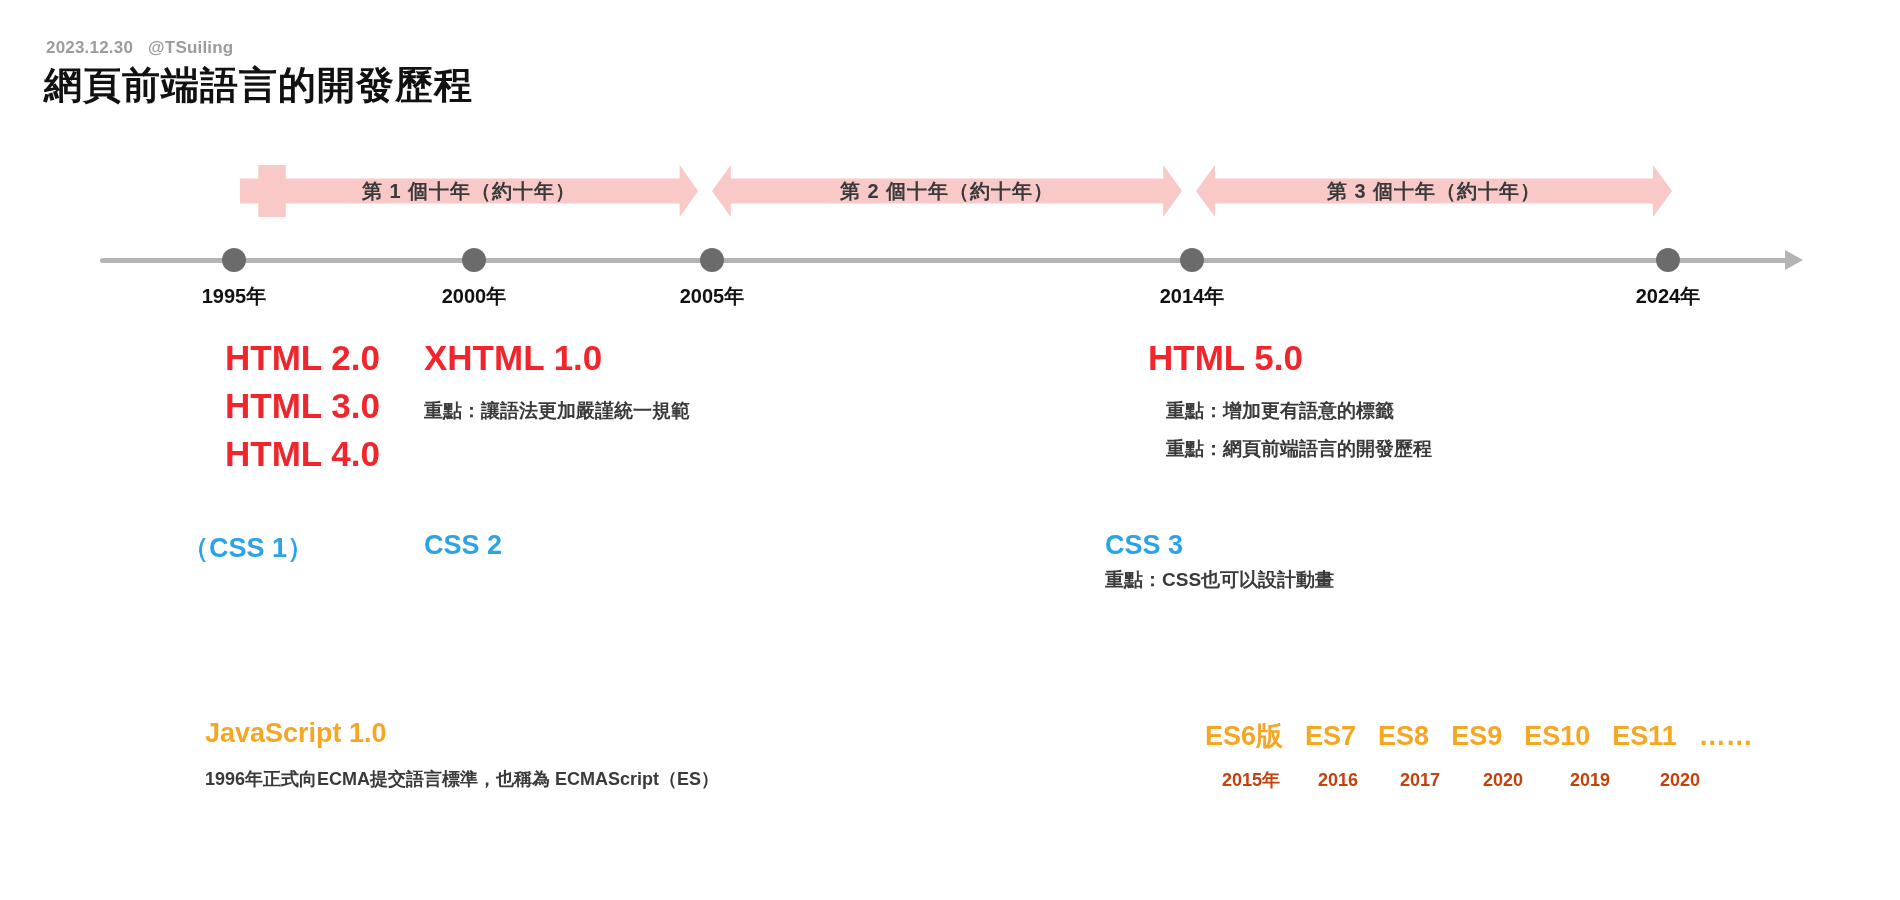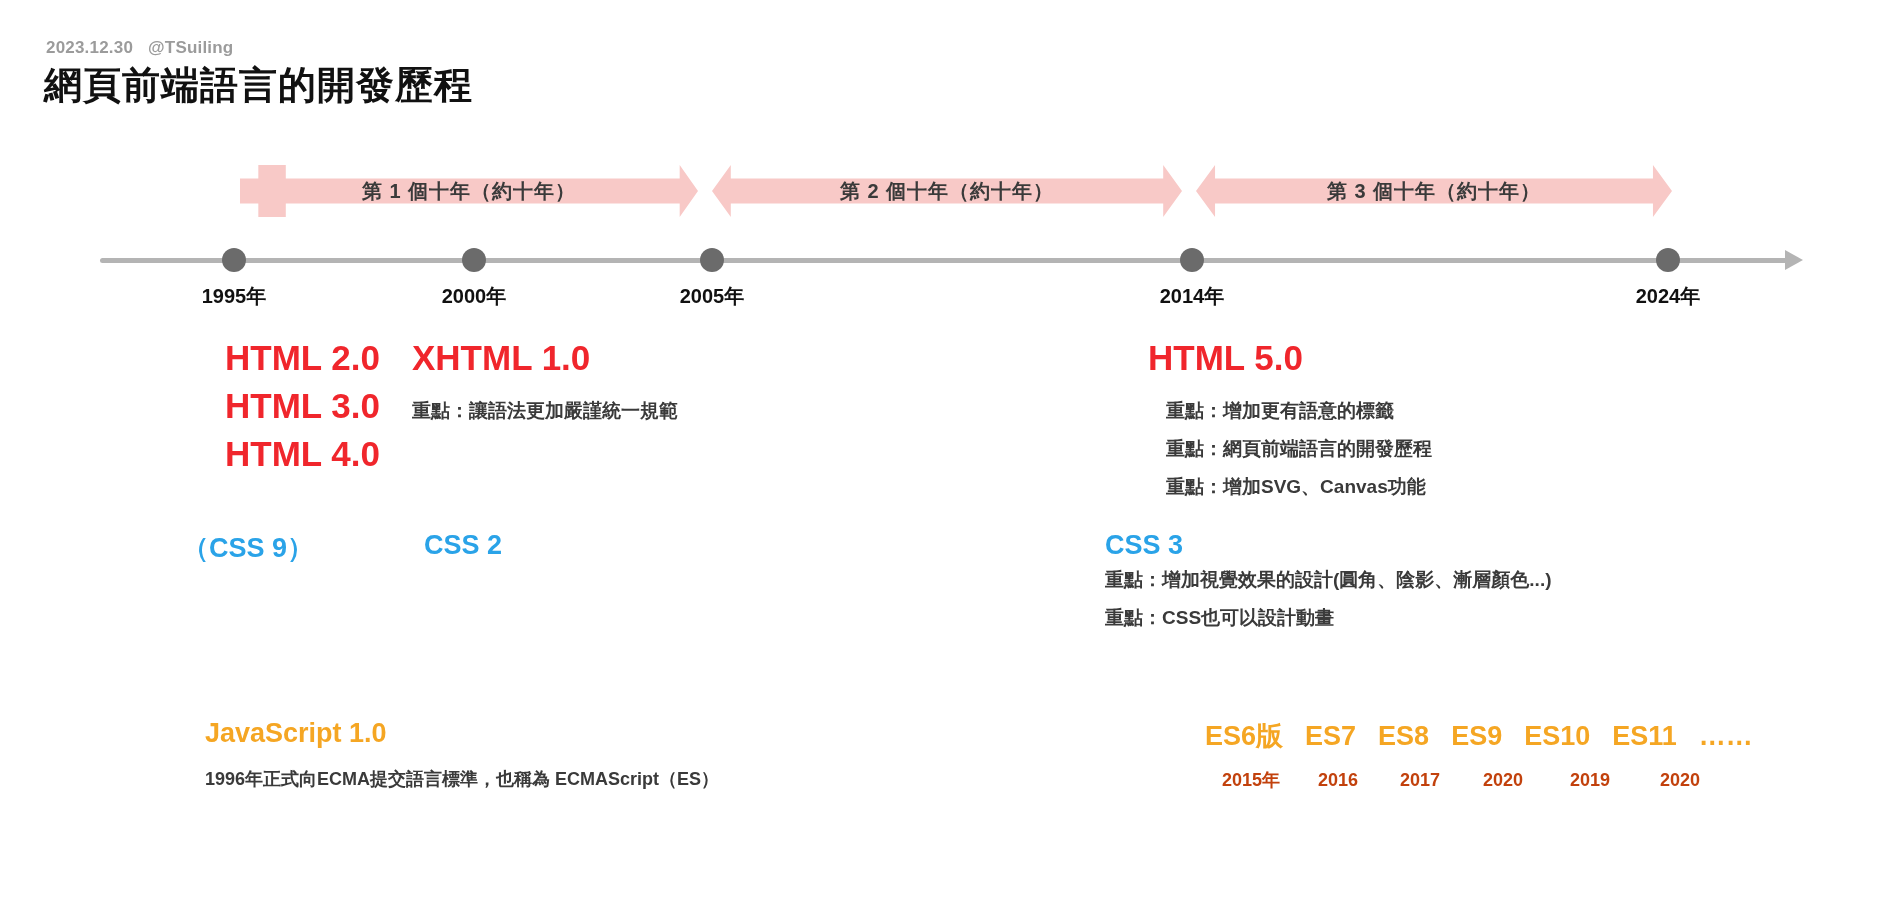--- a/index.html
+++ b/index.html
@@ -208,43 +208,41 @@
 <div class="axis-year" style="left:712px;">2005年</div>
 <div class="axis-year" style="left:1192px;">2014年</div>
 <div class="axis-year" style="left:1668px;">2024年</div>
 
 <div class="block html-right-align" style="left:100px; top:334px; width:280px;">
   <div class="head-html">HTML 2.0</div>
   <div class="head-html">HTML 3.0</div>
   <div class="head-html">HTML 4.0</div>
 </div>
 
-<div class="block" style="left:412px; top:334px;">
+<div class="block" style="left:424px; top:334px;">
   <div class="head-html">XHTML 1.0</div>
   <div class="note" style="margin-top:10px;">重點：讓語法更加嚴謹統一規範</div>
 </div>
 
 <div class="block" style="left:1148px; top:334px;">
   <div class="head-html">HTML 5.0</div>
   <div class="note" style="margin-top:10px; margin-left:18px;">重點：增加更有語意的標籤</div>
   <div class="note" style="margin-left:18px;">重點：網頁前端語言的開發歷程</div>
-  <div class="note" style="margin-left:18px;">重點：增加SVG、Canvas功能</div>
 </div>
 
 <div class="block" style="left:182px; top:530px;">
-  <div class="head-css">（CSS 9）</div>
+  <div class="head-css">（CSS 1）</div>
 </div>
 
 <div class="block" style="left:424px; top:530px;">
   <div class="head-css">CSS 2</div>
 </div>
 
 <div class="block" style="left:1105px; top:530px;">
   <div class="head-css">CSS 3</div>
-  <div class="note">重點：增加視覺效果的設計(圓角、陰影、漸層顏色...)</div>
   <div class="note">重點：CSS也可以設計動畫</div>
 </div>
 
 <div class="block" style="left:205px; top:718px;">
   <div class="head-js">JavaScript 1.0</div>
   <div class="note-sm" style="margin-top:12px;">1996年正式向ECMA提交語言標準，也稱為 ECMAScript（ES）</div>
 </div>
 
 <div id="es-versions">
   <span class="es-item">ES6版</span>

